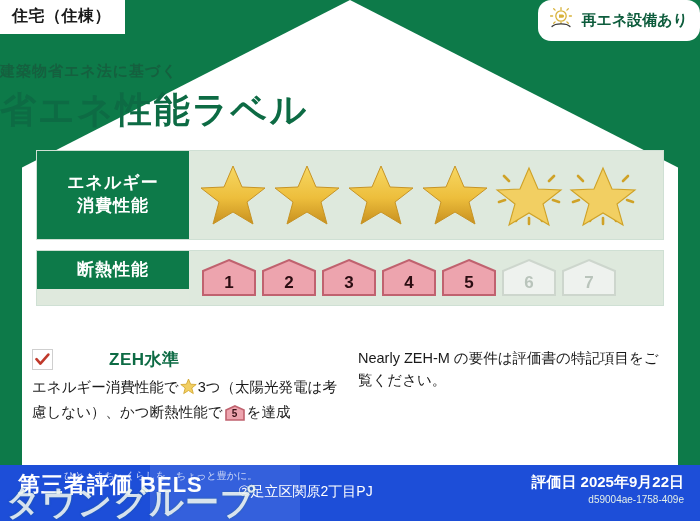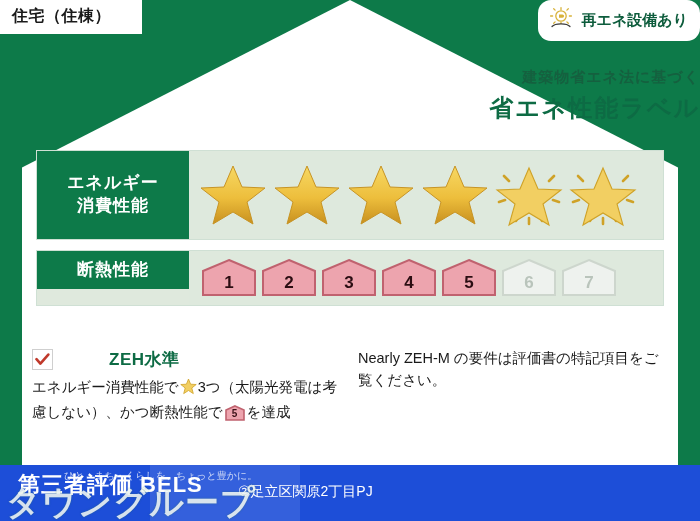--- a/index.html
+++ b/index.html
@@ -26,49 +26,49 @@
     left: 0; top: 0; width: 700px; height: 200px;
     background: #0d7a49;
     clip-path: polygon(0 0, 700px 0, 700px 100%, 0 100%);
     z-index: 0;
   }
 
   
   .corner-tag {
     position: absolute; left: 0; top: 0;
     background: #ffffff;
-    padding: 6px 31px 7px 12px;
+    padding: 6px 14px 7px 12px;
     font-size: 16px; font-weight: bold;
     color: #1a1a1a; letter-spacing: .5px;
     z-index: 6;
   }
   
   .reene-tag {
     position: absolute; right: 0; top: 0;
     background: #ffffff;
     padding: 6px 12px 7px 10px;
     display: flex; align-items: center; gap: 8px;
     z-index: 6;
     border-radius: 13px;
   }
   .reene-tag .txt {
     font-size: 15px; font-weight: bold; color: #0d5c3c;
   }
 
   
   .title-wrap {
-    position: absolute; left: 0; right: 0; top: 68px;
-    text-align: right; z-index: 5;
+    position: absolute; left: 0; right: 0; top: 62px;
+    text-align: left; z-index: 5;
   }
   .title-sub {
     font-size: 15px; font-weight: bold; color: #15603f;
     letter-spacing: 1px; margin-bottom: 5px;
   }
   .title-main {
-    font-size: 24px; font-weight: bold; color: #0d6b44;
+    font-size: 36px; font-weight: bold; color: #0d6b44;
     letter-spacing: 2px;
   }
 
   
   .rows {
     position: absolute; left: 36px; top: 150px; width: 628px;
     z-index: 5;
   }
   .perf-row {
     display: flex; align-items: stretch;
@@ -376,20 +376,27 @@
     <div class="note-col">
       <div class="note-body">Nearly ZEH-M の要件は評価書の特記項目をご覧ください。</div>
     </div>
   </div>
 
   <div class="footer">
     <div class="bels">
       <span class="bels-main">第三者評価 BELS</span>
     </div>
     <div class="proj">②足立区関原2丁目PJ</div>
+    <div class="right">
+      <div class="eval-date">
+        <span>評価日</span>
+        <span>2025年9月22日</span>
+      </div>
+      <div class="eval-id">d59004ae-1758-409e</div>
+    </div>
   </div>
 
   <div class="wm-leaf"></div>
   <div class="wm-tagline">ひと・まち・くらしを、ちょっと豊かに。</div>
   <div class="wm-town">
     <div class="jp">タウングループ</div>
   </div>
 
 </div>
 

